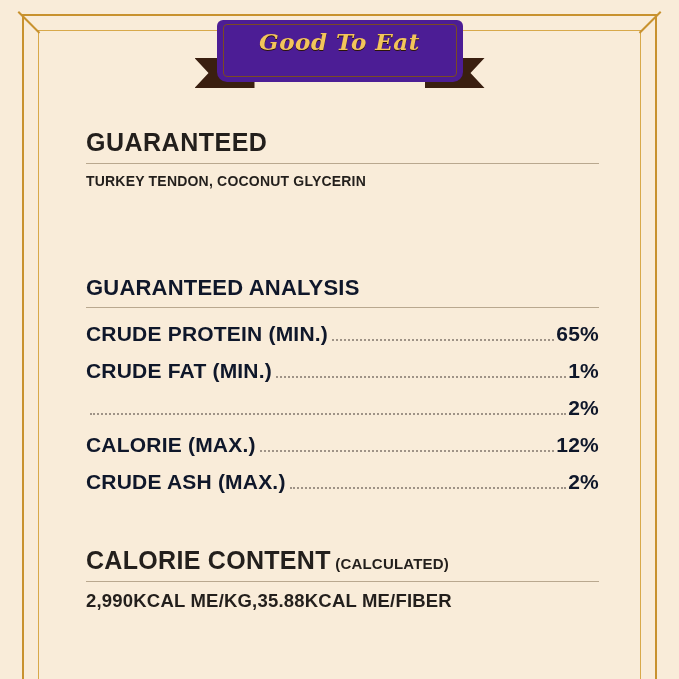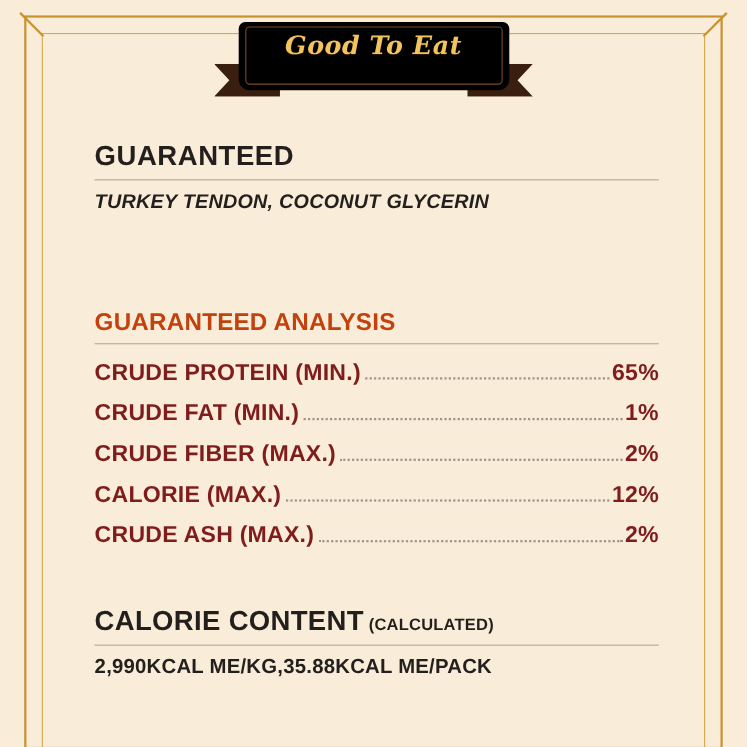--- a/index.html
+++ b/index.html
@@ -100,21 +100,21 @@
   .ribbon-tail.right {
     right: 0;
     clip-path: polygon(0 0, 100% 0, calc(100% - 14px) 50%, 100% 100%, 0 100%);
   }
   .ribbon-main {
     position: absolute;
     left: 22px;
     right: 22px;
     top: 0;
     height: 62px;
-    background: #000000;
+    background: #4c1d95;
     border-radius: 6px 6px 10px 10px;
   }
   .ribbon-inner-line {
     position: absolute;
     left: 6px;
     right: 6px;
     top: 4px;
     bottom: 5px;
     border: 1px solid #7a4a23;
     border-radius: 4px;
@@ -166,47 +166,46 @@
     letter-spacing: 0.5px;
     margin: 0;
   }
   .rule {
     height: 1px;
     background: #b9a88f;
     margin-top: 6px;
     margin-bottom: 9px;
   }
   .body-text {
-    font-size: 18px;
-    font-weight: bold;
-    color: #231f1c;
-    letter-spacing: 0.2px;
-    font-style: italic;
+    font-size: 14px;
+    font-weight: bold;
+    color: #231f1c;
+    letter-spacing: 0.2px;
   }
   .ga-block {
     margin-top: 86px;
   }
   .ga-title {
     font-weight: bold;
     font-size: 22px;
-    color: #c2410c;
+    color: #0f172a;
     letter-spacing: 0.2px;
   }
   .ga-rule {
     height: 1px;
     background: #b9a88f;
     margin-top: 6px;
     margin-bottom: 4px;
   }
   .ga-row {
     display: flex;
     align-items: baseline;
     font-size: 21px;
     font-weight: bold;
-    color: #7f1d1d;
+    color: #0f172a;
     margin: 3px 0 3px 0;
     letter-spacing: 0.2px;
   }
   .ga-label {
     white-space: nowrap;
   }
   .ga-dots {
     flex: 1;
     border-bottom: 2px dotted #9f9387;
     margin: 0 2px 5px 4px;
@@ -281,21 +280,20 @@
         <span class="ga-value">65%</span>
       </div>
 
       <div class="ga-row">
         <span class="ga-label">CRUDE FAT (MIN.)</span>
         <span class="ga-dots"></span>
         <span class="ga-value">1%</span>
       </div>
 
       <div class="ga-row">
-        <span class="ga-label">CRUDE FIBER (MAX.)</span>
         <span class="ga-dots"></span>
         <span class="ga-value">2%</span>
       </div>
 
       <div class="ga-row">
         <span class="ga-label">CALORIE (MAX.)</span>
         <span class="ga-dots"></span>
         <span class="ga-value">12%</span>
       </div>
 
@@ -305,17 +303,17 @@
         <span class="ga-value">2%</span>
       </div>
     </div>
 
     <div class="calorie-block">
       <div>
         <span class="calorie-title">CALORIE CONTENT</span>
         <span class="calorie-note">(CALCULATED)</span>
       </div>
       <div class="calorie-rule"></div>
-      <div class="calorie-value">2,990KCAL ME/KG,35.88KCAL ME/PACK</div>
+      <div class="calorie-value">2,990KCAL ME/KG,35.88KCAL ME/FIBER</div>
     </div>
 
   </div>
 </div>
 
 </body></html>

